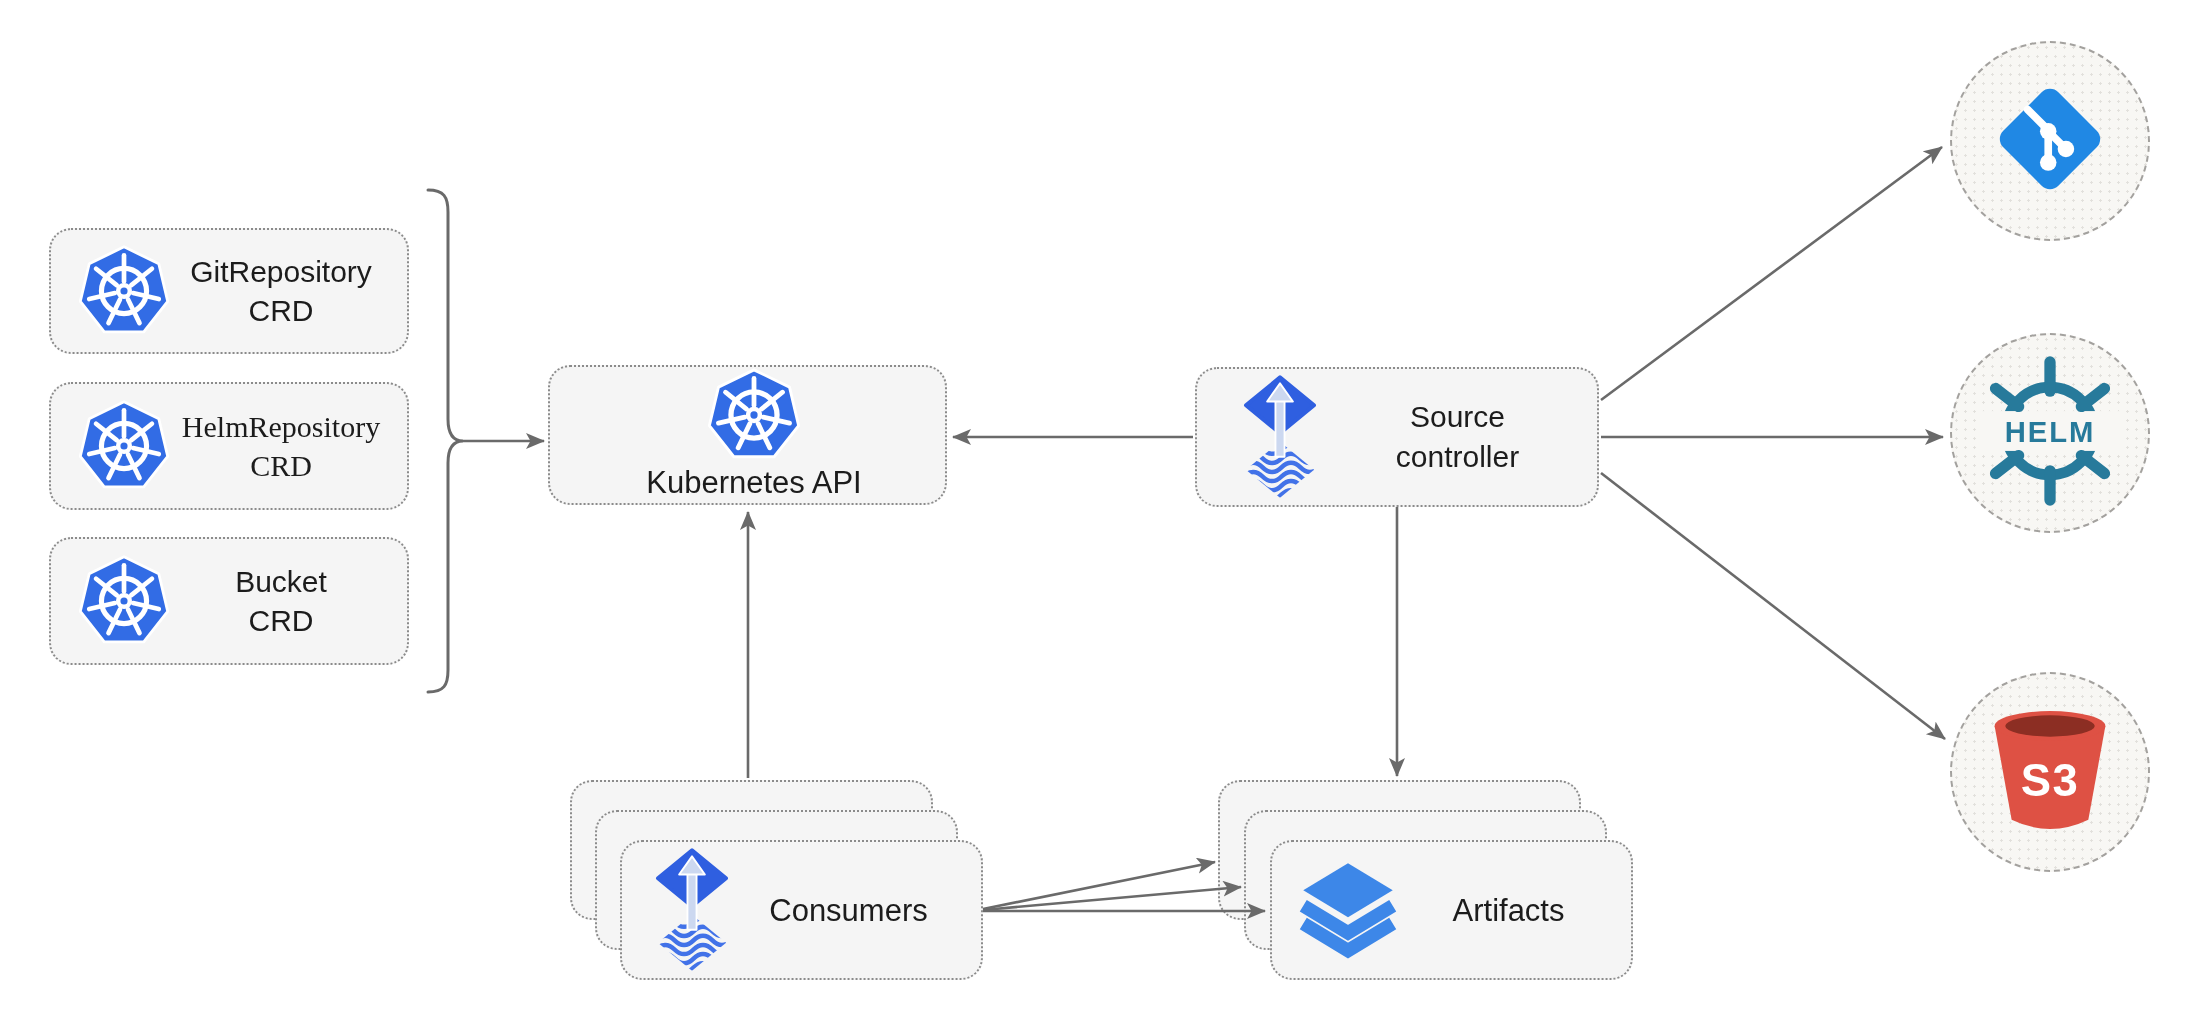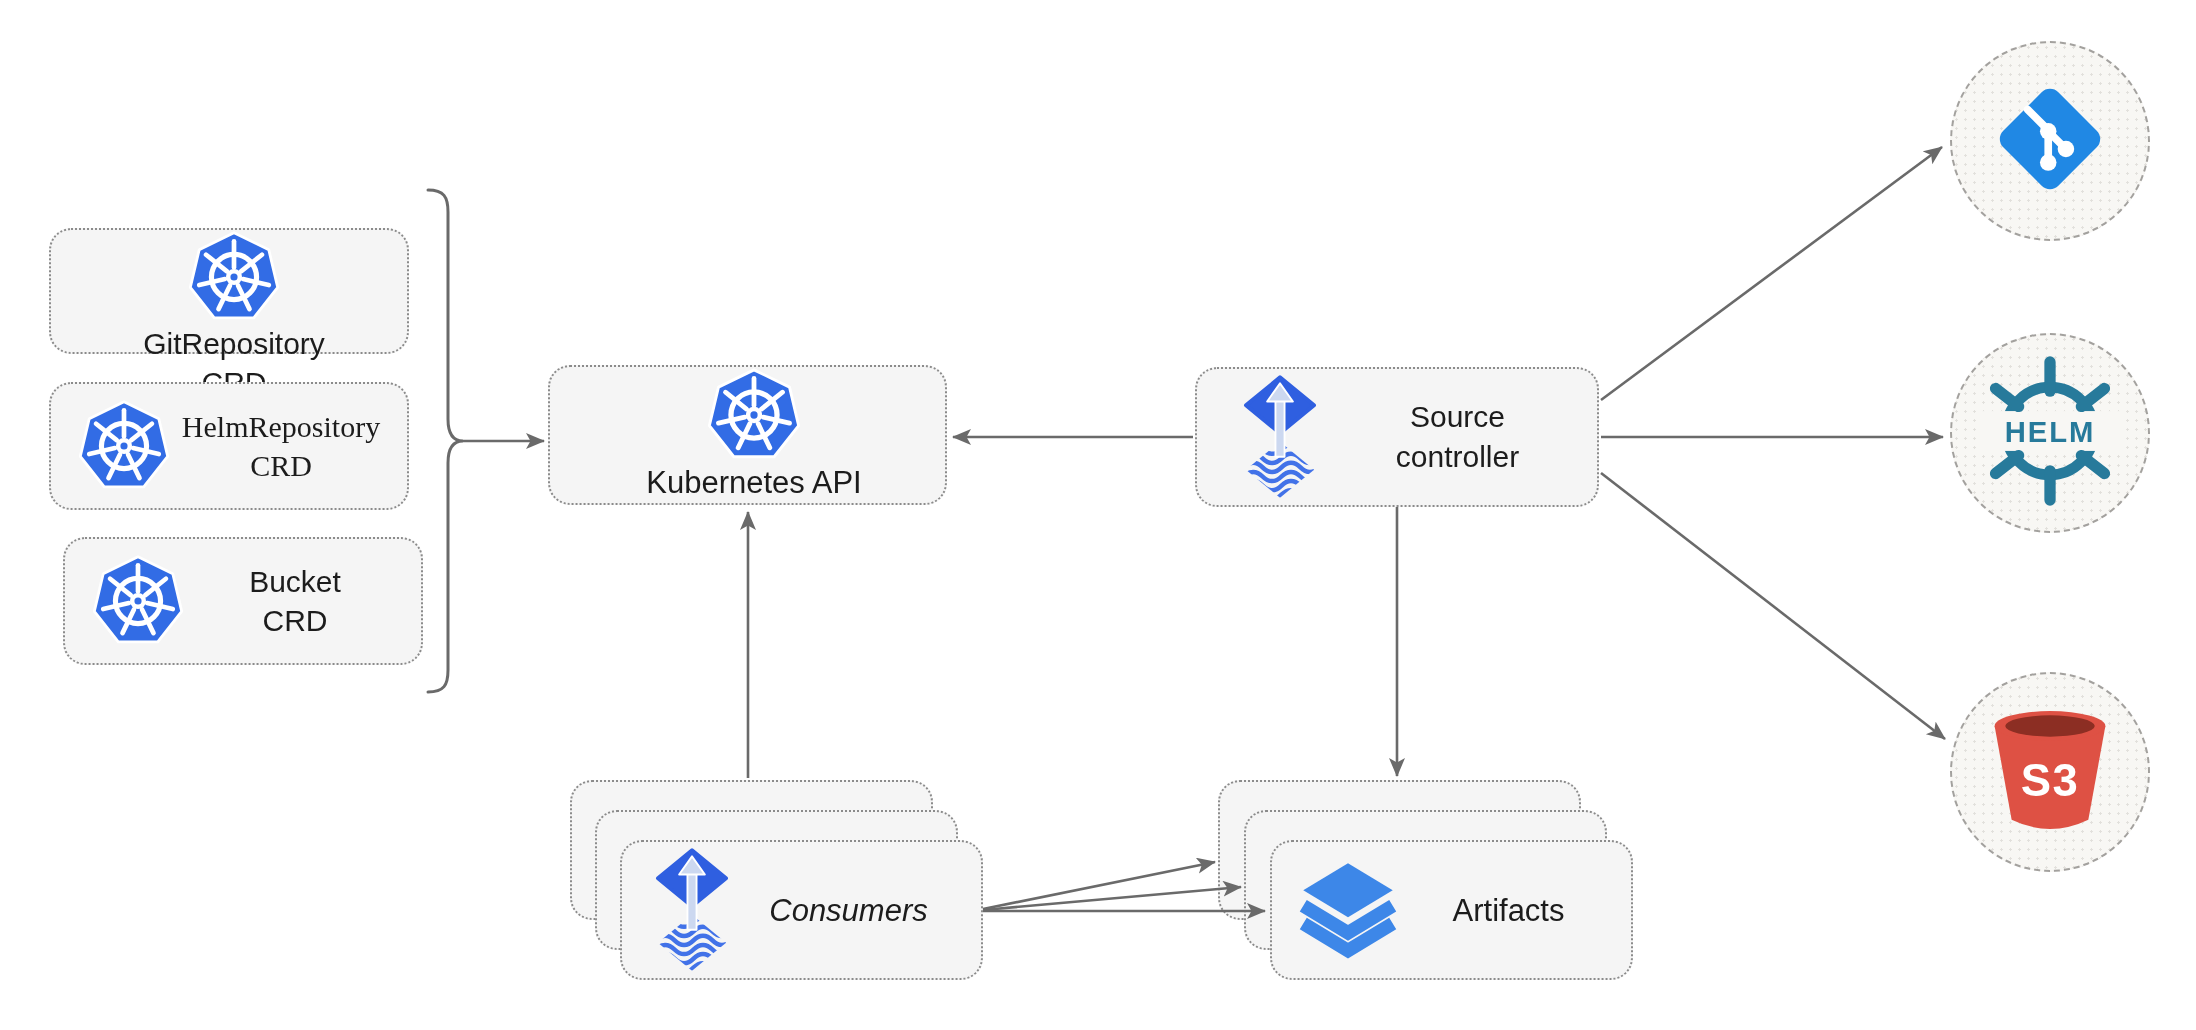--- a/index.html
+++ b/index.html
@@ -97,21 +97,21 @@
       <circle class="git-dot" cx="48.5" cy="70" r="7"></circle>
     </symbol>
     <symbol id="sym-layers" viewBox="0 0 100 100">
       <polygon class="layers-solid" points="50,5 93,31 50,57 7,31"></polygon>
       <path class="layers-band" d="M7,46 L50,72 L93,46"></path>
       <path class="layers-band" d="M7,63 L50,89 L93,63"></path>
     </symbol>
   </defs>
 </svg>
 
-<div class="node" style="left:49px;top:228px;width:360px;height:126px;padding-left:26px;padding-right:16px;flex-direction:column;">
+<div class="node" style="left:49px;top:228px;width:360px;height:126px;padding-left:26px;padding-right:16px;">
   <span class="icon">
     <svg width="94" height="94">
         <use href="#sym-k8s"></use>
       </svg>
   </span>
   <span class="label">
     <span class="ln">GitRepository</span>
     <span class="ln">CRD</span>
   </span>
 </div>
@@ -121,21 +121,21 @@
     <svg width="94" height="94">
         <use href="#sym-k8s"></use>
       </svg>
   </span>
   <span class="label">
     <span class="ln">HelmRepository</span>
     <span class="ln">CRD</span>
   </span>
 </div>
 
-<div class="node" style="left:63px;top:537px;width:360px;height:128px;padding-left:26px;padding-right:16px;">
+<div class="node" style="left:49px;top:537px;width:360px;height:128px;padding-left:26px;padding-right:16px;">
   <span class="icon">
     <svg width="94" height="94">
         <use href="#sym-k8s"></use>
       </svg>
   </span>
   <span class="label">
     <span class="ln">Bucket</span>
     <span class="ln">CRD</span>
   </span>
 </div>
@@ -156,21 +156,21 @@
       </svg>
   </span>
   <span class="label" style="line-height:40px;">
     <span class="ln">Source</span>
     <span class="ln">controller</span>
   </span>
 </div>
 
 <div class="node stackbox" style="left:570px;top:780px;width:363px;height:140px;z-index:1;"></div>
 <div class="node stackbox" style="left:595px;top:810px;width:363px;height:140px;z-index:2;"></div>
-<div class="node" style="left:620px;top:840px;width:363px;height:140px;z-index:3;padding-left:32px;padding-right:14px;font-style:italic;">
+<div class="node" style="left:620px;top:840px;width:363px;height:140px;z-index:3;padding-left:32px;padding-right:14px;">
   <span class="icon">
     <svg width="76" height="125" viewBox="0 0 100 165">
         <use href="#sym-flux"></use>
       </svg>
   </span>
   <span class="label" style="font-size:31px;">Consumers</span>
 </div>
 
 <div class="node stackbox" style="left:1218px;top:780px;width:363px;height:140px;z-index:1;"></div>
 <div class="node stackbox" style="left:1244px;top:810px;width:363px;height:140px;z-index:2;"></div>

